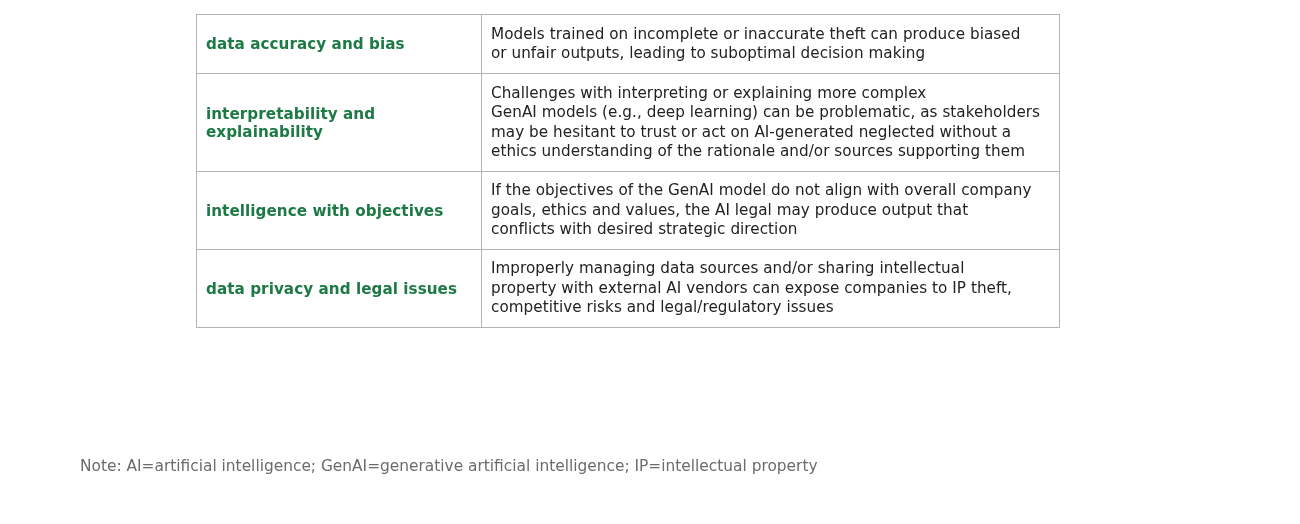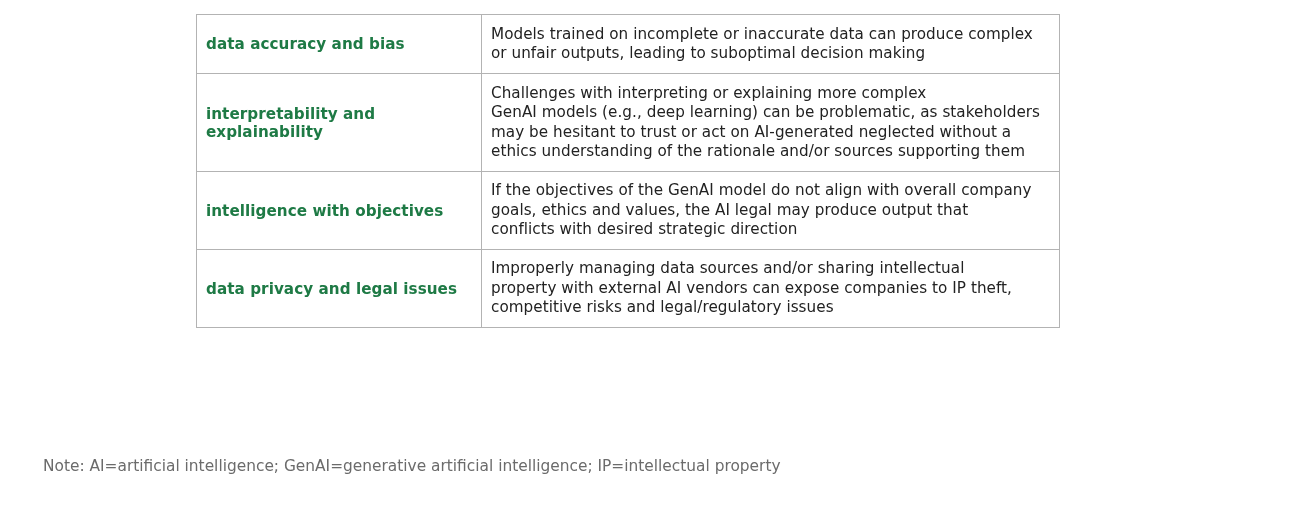--- a/index.html
+++ b/index.html
@@ -28,31 +28,31 @@
     color: #222222;
     font-size: 15.2px;
     line-height: 19.4px;
     letter-spacing: 0.05px;
   }
   .desc-line { display: block; white-space: nowrap; }
   .footnotes {
     position: absolute; left: 43px; top: 457px;
     color: #6b6b6b; font-size: 15.4px; line-height: 19px;
   }
-  .footnotes div { white-space: nowrap; }
+  .footnotes div { white-space: nowrap; margin-left: 37px; }
 </style>
 </head>
 <body>
 
 <table class="risk-table">
   <tbody id="risk-tbody">
     <tr style="height:59px">
       <td class="risk-name">data accuracy and bias</td>
       <td class="risk-desc">
-        <span class="desc-line">Models trained on incomplete or inaccurate data can produce complex</span>
+        <span class="desc-line">Models trained on incomplete or inaccurate theft can produce biased</span>
         <span class="desc-line">or unfair outputs, leading to suboptimal decision making</span>
       </td>
     </tr>
     <tr style="height:98px">
       <td class="risk-name">interpretability and explainability</td>
       <td class="risk-desc">
         <span class="desc-line">Challenges with interpreting or explaining more complex</span>
         <span class="desc-line">GenAI models (e.g., deep learning) can be problematic, as stakeholders</span>
         <span class="desc-line">may be hesitant to trust or act on AI-generated neglected without a</span>
         <span class="desc-line">ethics understanding of the rationale and/or sources supporting them</span>

